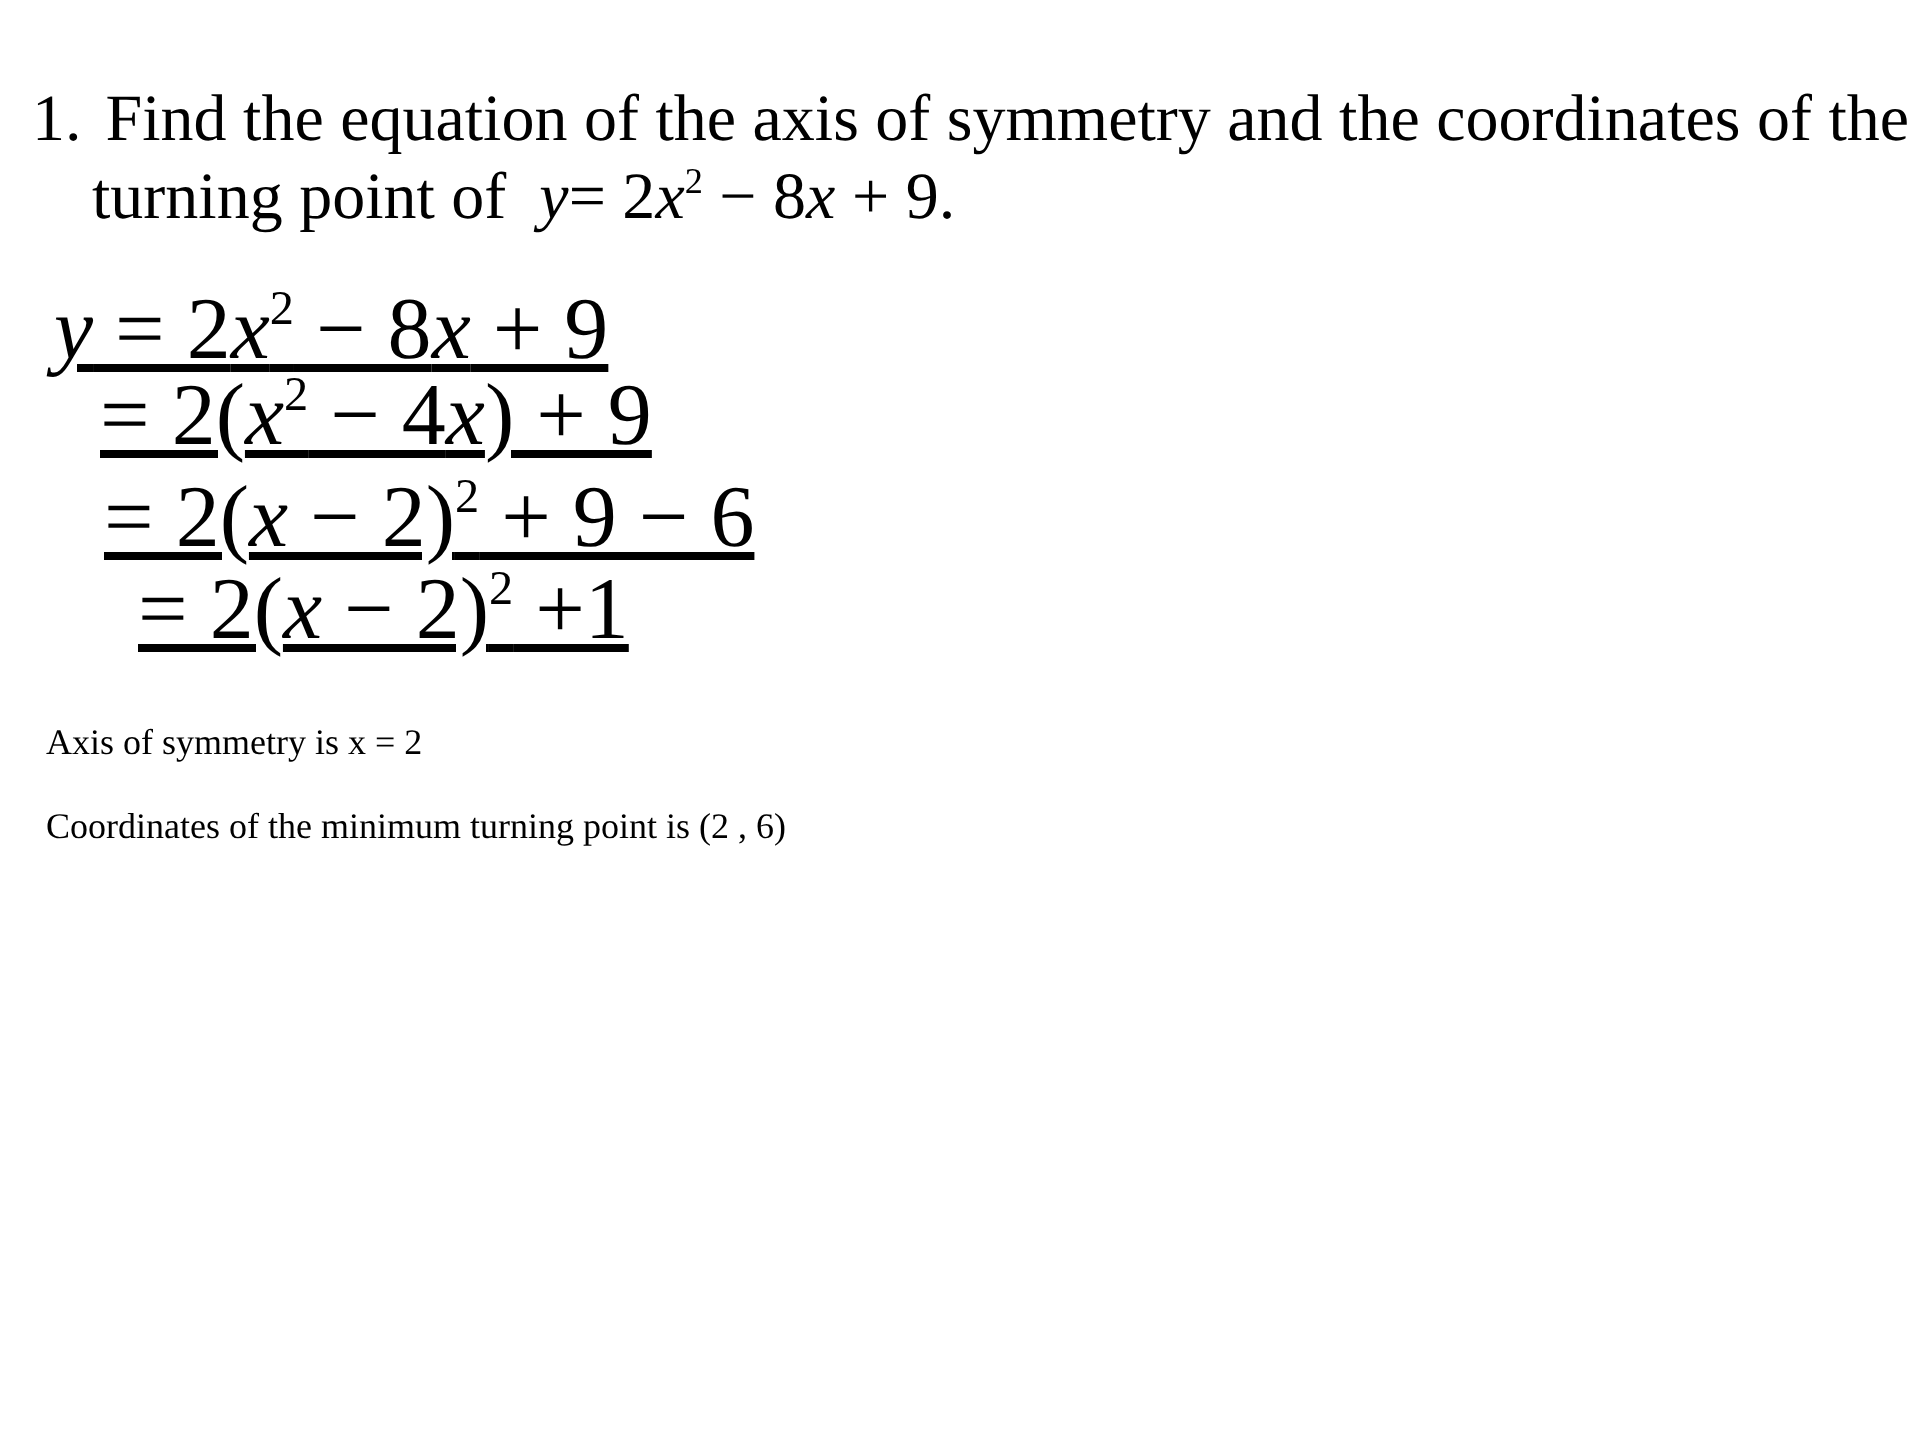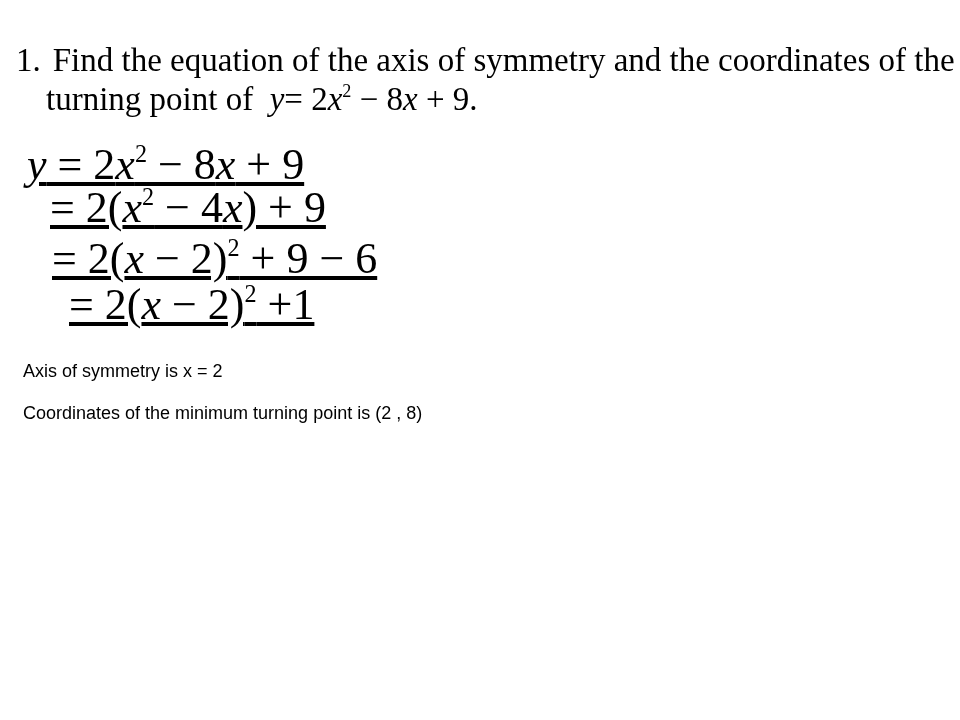--- a/index.html
+++ b/index.html
@@ -1,21 +1,21 @@
 <!DOCTYPE html>
 <html><head>
 <meta charset="utf-8">
 <style>
   html, body { margin: 0; padding: 0; }
   body {
     width: 960px; height: 720px; background: #ffffff; position: relative; overflow: hidden;
     color: #000000;
   }
   .serif { font-family: "Liberation Serif", "DejaVu Serif", serif; }
-  .sans { font-family: Liberation Sans, sans-serif; }
+  .sans { font-family: Liberation Serif, serif; }
   .q-line {
     position: absolute; left: 16px; font-size: 33px; white-space: nowrap; line-height: 1;
   }
   .q1 { top: 44px; }
   .q2 { top: 83px; margin-left: 30px; }
   .q-num { margin-right: 12px; }
   .math { font-style: normal; }
   .math i { font-style: italic; }
   .math sup { font-size: 0.55em; vertical-align: 0.7em; line-height: 0; }
   .steps .step {
@@ -45,13 +45,13 @@
 </div>
 
 <div class="steps serif">
   <div class="step s1 math"><i>y</i><span> = 2</span><i>x</i><sup>2</sup><span> − 8</span><i>x</i><span> + 9</span></div>
   <div class="step s2 math"><span>= 2(</span><i>x</i><sup>2</sup><span> − 4</span><i>x</i><span>) + 9</span></div>
   <div class="step s3 math"><span>= 2(</span><i>x</i><span> − 2)</span><sup>2</sup><span> + 9 − 6</span></div>
   <div class="step s4 math"><span>= 2(</span><i>x</i><span> − 2)</span><sup>2</sup><span> +1</span></div>
 </div>
 
 <div class="answer a1 sans">Axis of symmetry is x = 2</div>
-<div class="answer a2 sans">Coordinates of the minimum turning point is (2 , 8)</div>
+<div class="answer a2 sans">Coordinates of the minimum turning point is (2 , 6)</div>
 
 </body></html>

